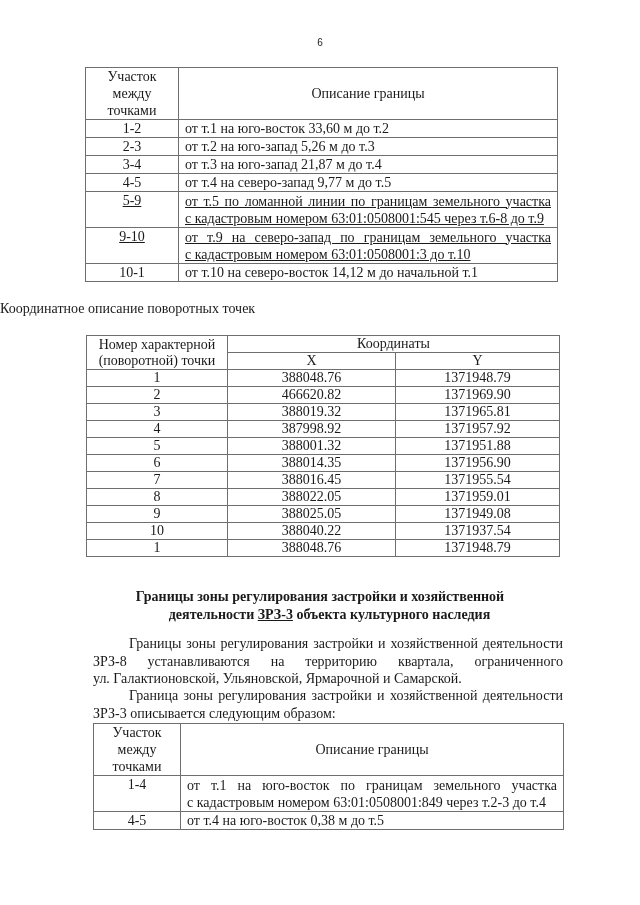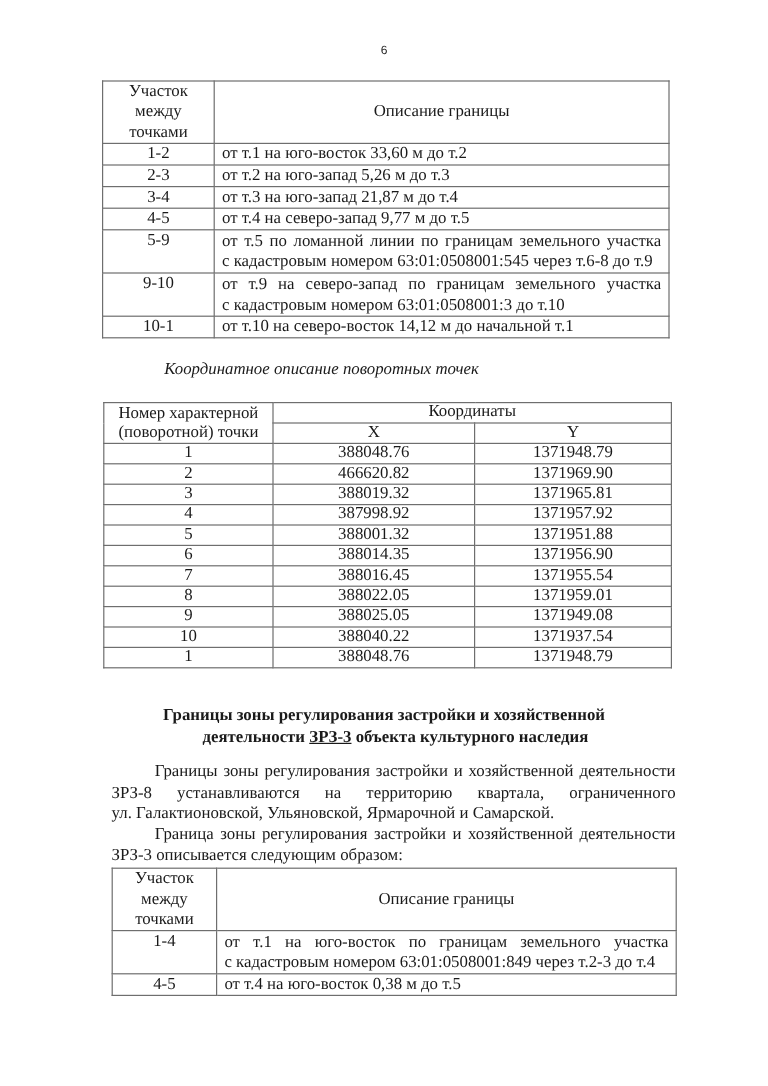--- a/index.html
+++ b/index.html
@@ -38,30 +38,29 @@
       font-weight: normal;
       vertical-align: middle;
     }
     .center { text-align: center; }
 
     
     #tbl1 { left: 85px; top: 67px; width: 473px; }
     #tbl1 .c1 { width: 80px; }
     #tbl1 .head-row td { height: 51px; line-height: 17px; }
     #tbl1 .row td { height: 17px; line-height: 17px; }
-    #tbl1 .row.two td { height: 35px; }
+    #tbl1 .row.two td { height: 35px; text-decoration: underline; }
 
     .caption {
       position: absolute;
       top: 301px;
       left: 0;
       width: 536px;
-      text-align: center;
-      font-size: 14px;
-      font-style: italic;
+      text-align: left;
+      font-size: 14px;
     }
 
     
     #tbl2 { left: 86px; top: 335px; width: 474px; }
     #tbl2 td { height: 16px; line-height: 16px; padding: 0 4px; }
     #tbl2 .c1 { width: 132px; }
     #tbl2 .c2 { width: 159px; }
 
     .heading {
       position: absolute;

